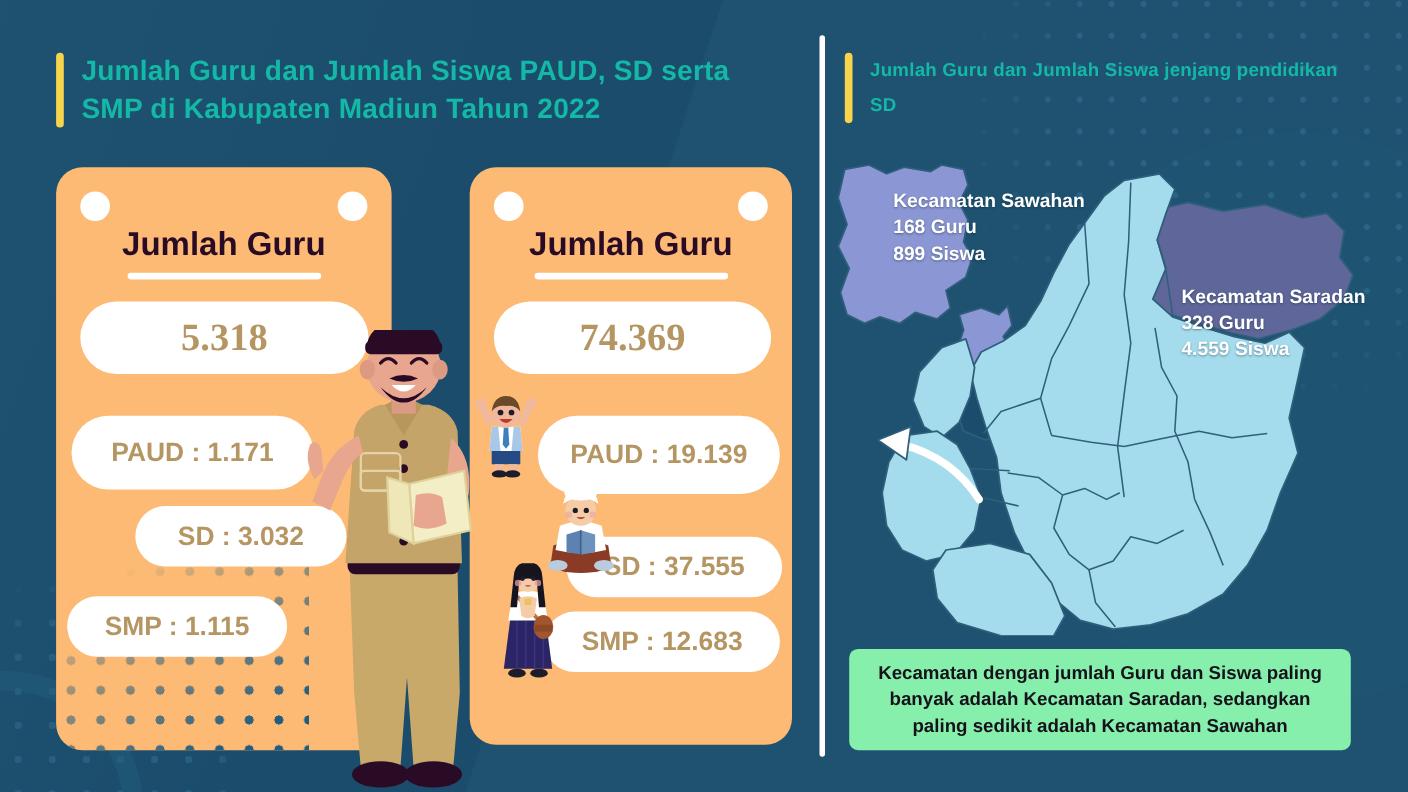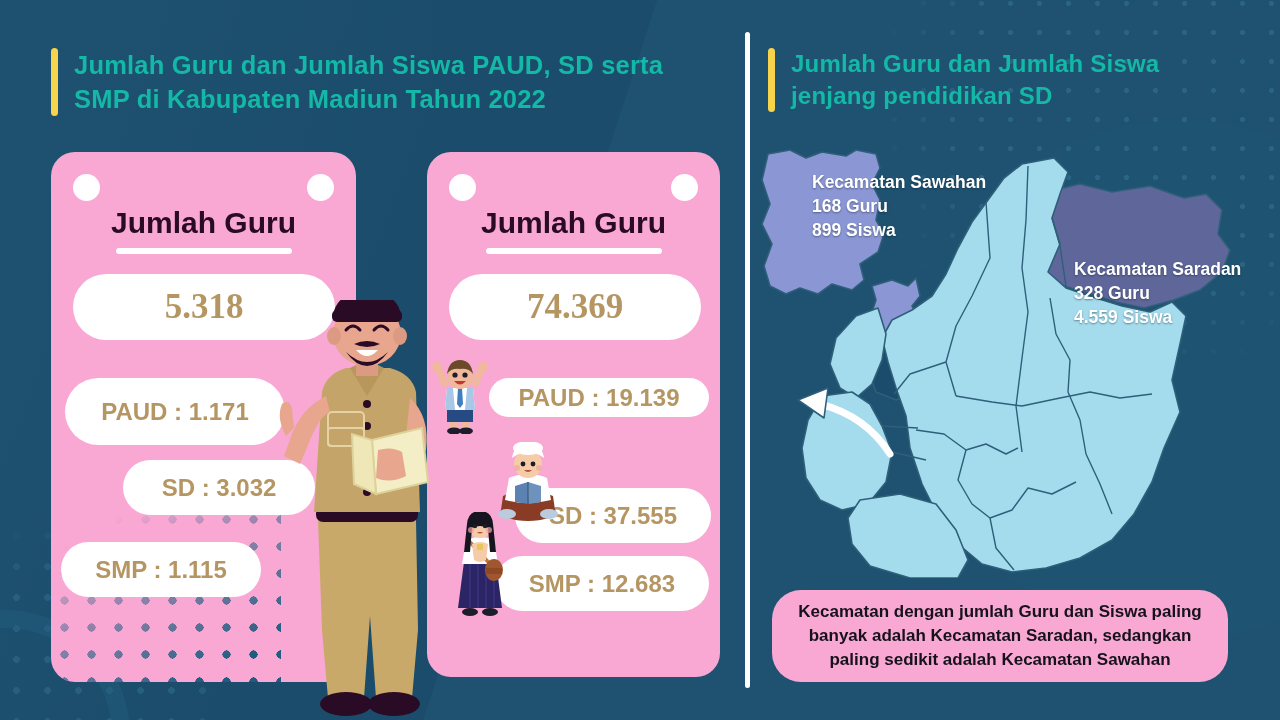--- a/index.html
+++ b/index.html
@@ -86,26 +86,26 @@
     color: #14b8a6;
     font-weight: bold;
     letter-spacing: .2px;
   }
   #title-left  { left: 51px; top: 48px; width: 660px; }
   #title-left .title-bar { height: 68px; }
   #title-left .title-text { font-size: 25.5px; line-height: 34px; }
 
   #title-right { left: 768px; top: 48px; width: 470px; }
   #title-right .title-bar { height: 64px; }
-  #title-right .title-text { font-size: 24px; line-height: 32px; }
+  #title-right .title-text { font-size: 17px; line-height: 32px; }
 
   
   .stat-card {
     position: absolute;
-    background: #f9a8d4;
+    background: #fdba74;
     border-radius: 24px;
     overflow: hidden;
   }
   #card-guru  { left: 51px;  top: 152px; width: 305px; height: 530px; }
   #card-siswa { left: 427px; top: 152px; width: 293px; height: 525px; }
 
   .card-dots {
     position: absolute; left: 0; bottom: 0;
     width: 230px; height: 230px;
     background-image: radial-gradient(#1f5c80 4px, transparent 4.2px);
@@ -155,21 +155,21 @@
   .pill.sub   { font-size: 24px; }
 
   
   #guru-total { left: 22px;  top: 122px; width: 262px; height: 66px; }
   #guru-paud  { left: 14px;  top: 226px; width: 220px; height: 67px; }
   #guru-sd    { left: 72px;  top: 308px; width: 192px; height: 55px; }
   #guru-smp   { left: 10px;  top: 390px; width: 200px; height: 55px; }
 
   
   #siswa-total { left: 22px; top: 122px; width: 252px; height: 66px; }
-  #siswa-paud  { left: 62px; top: 226px; width: 220px; height: 39px; }
+  #siswa-paud  { left: 62px; top: 226px; width: 220px; height: 71px; }
   #siswa-sd    { left: 88px; top: 312px; width: 196px; height: 55px; margin-top: 24px; }
   #siswa-smp   { left: 68px; top: 404px; width: 214px; height: 55px; }
 
   
   .teacher {
     position: absolute;
     left: 266px; top: 300px;
     width: 212px; height: 420px;
     pointer-events: none;
   }
@@ -196,22 +196,22 @@
     white-space: nowrap;
   }
   #label-sawahan { left: 812px; top: 170px; }
   #label-saradan { left: 1074px; top: 220px; margin-top: 37px; }
 
   
   .note-box {
     position: absolute;
     left: 772px; top: 590px;
     width: 456px; height: 92px;
-    background: #f9a8d4;
-    border-radius: 29px;
+    background: #86efac;
+    border-radius: 8px;
     display: flex;
     align-items: center;
     justify-content: center;
     padding: 0 16px;
     text-align: center;
   }
   .note-text {
     color: #16121b;
     font-size: 17px;
     font-weight: bold;

